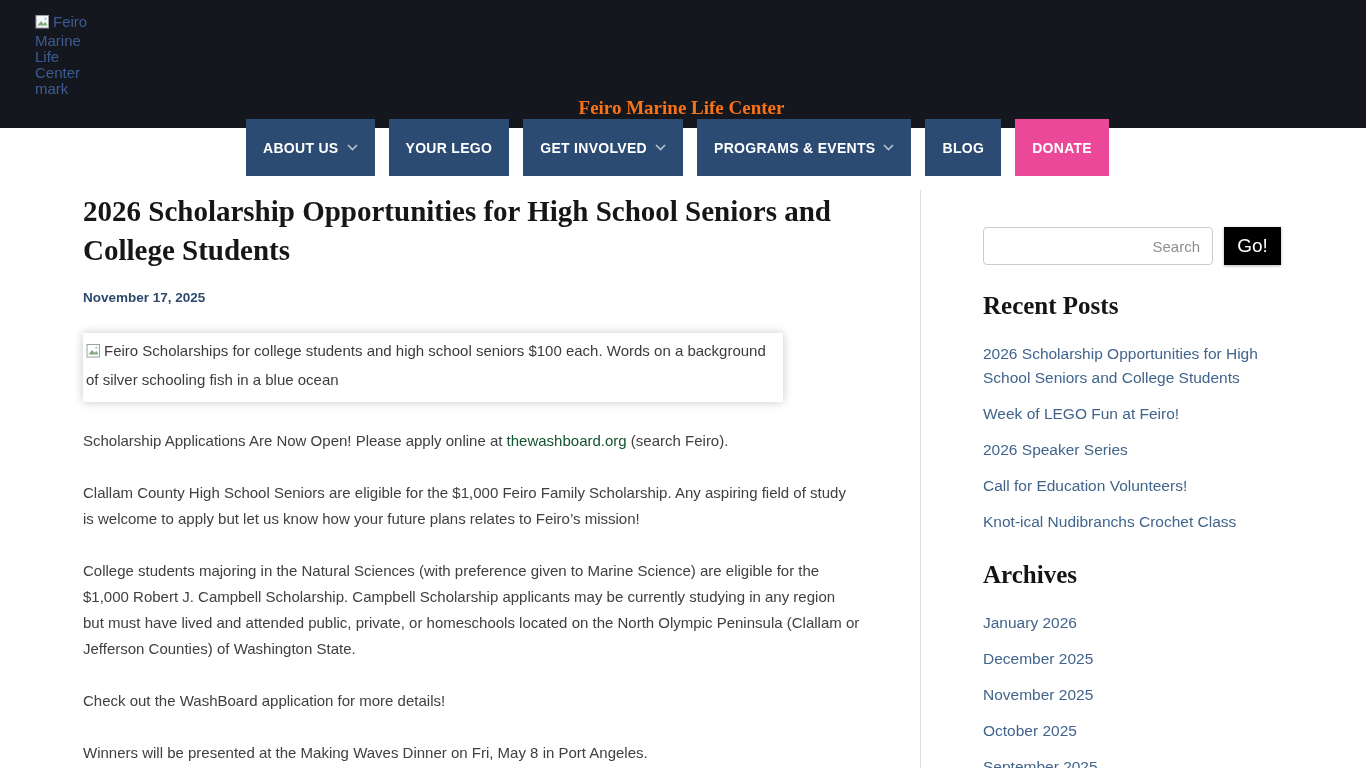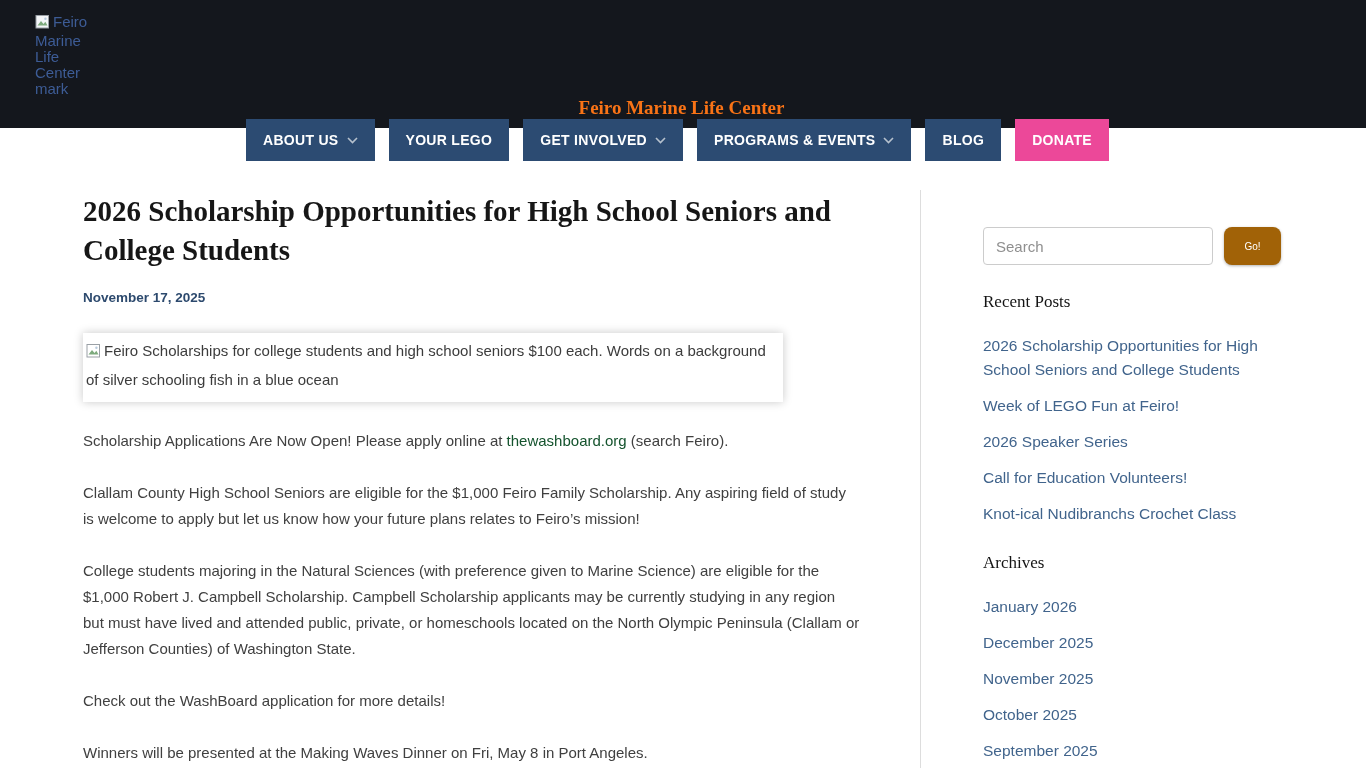--- a/index.html
+++ b/index.html
@@ -38,21 +38,21 @@
     font-weight: bold;
     font-size: 19px;
     margin-left: 8px;
     white-space: nowrap;
   }
   .header-spacer { flex: 1; }
   .main-nav { display: flex; align-items: center; gap: 14px; }
   .nav-btn {
     display: flex;
     align-items: center;
-    height: 42px;
+    height: 57px;
     padding: 0 17px;
     background: #2c4b72;
     color: #ffffff;
     font-size: 14px;
     font-weight: bold;
     letter-spacing: 0.3px;
     text-decoration: none;
     white-space: nowrap;
   }
   .nav-btn .chev { display: inline-flex; margin-left: 8px; opacity: 0.85; }
@@ -117,39 +117,40 @@
   .search-input {
     width: 230px;
     height: 38px;
     border: 1px solid #cccccc;
     border-radius: 4px;
     padding: 0 12px;
     font-size: 15px;
     font-family: "Liberation Sans", sans-serif;
     color: #404040;
     outline: none;
+    text-align: right;
   }
   .search-input::placeholder { color: #8f8f8f; }
   .go-btn {
     margin-left: 11px;
     width: 57px;
     height: 38px;
-    background: #a16207;
+    background: #000000;
     color: #ffffff;
     border: none;
-    border-radius: 8px;
-    font-size: 10px;
+    border-radius: 0;
+    font-size: 19px;
     font-family: "Liberation Sans", sans-serif;
     cursor: pointer;
     box-shadow: 0 1px 3px rgba(0,0,0,0.3);
   }
   .side-heading {
     font-family: "Liberation Serif", serif;
-    font-weight: normal;
-    font-size: 17px;
+    font-weight: bold;
+    font-size: 25px;
     color: #141414;
     margin: 27px 0 22px;
   }
   .side-links { display: block; }
   .side-links a {
     display: block;
     color: #41648c;
     text-decoration: none;
     font-size: 15.5px;
     line-height: 24px;

